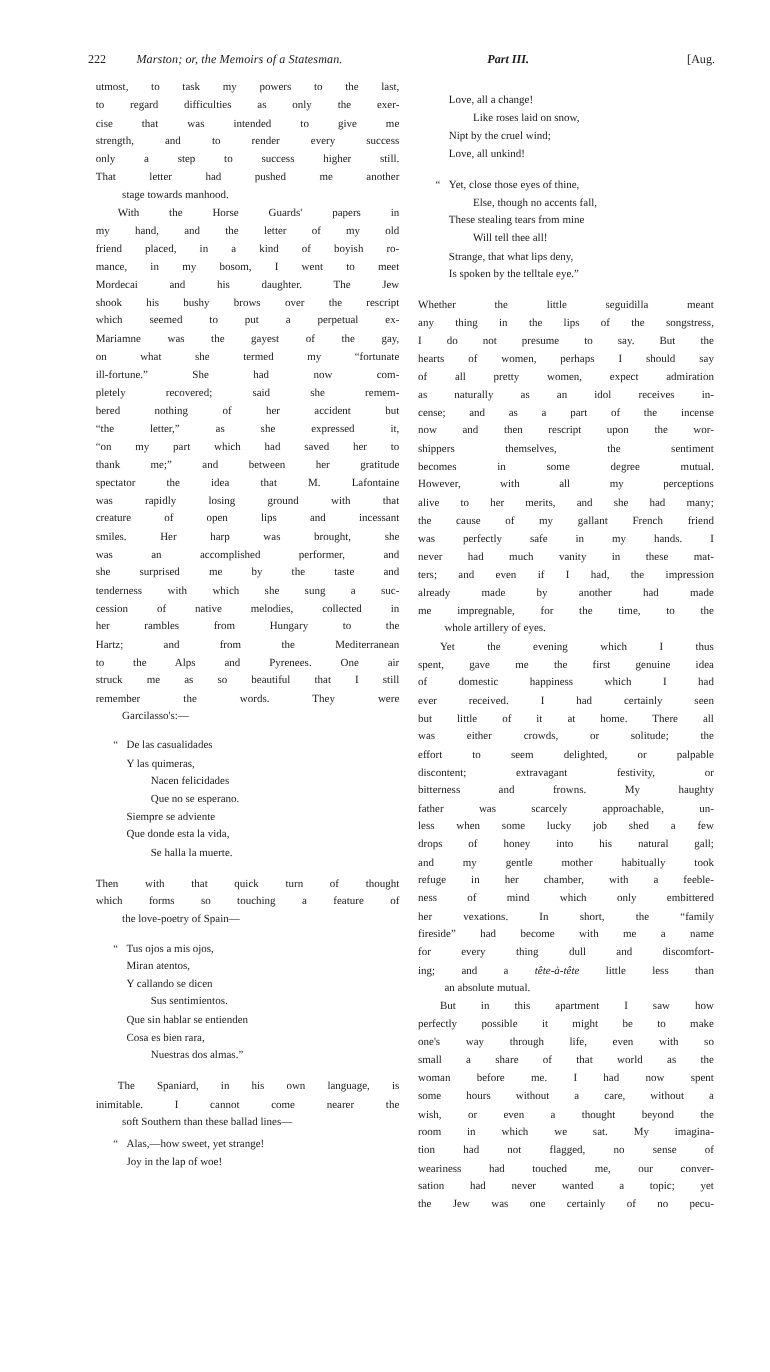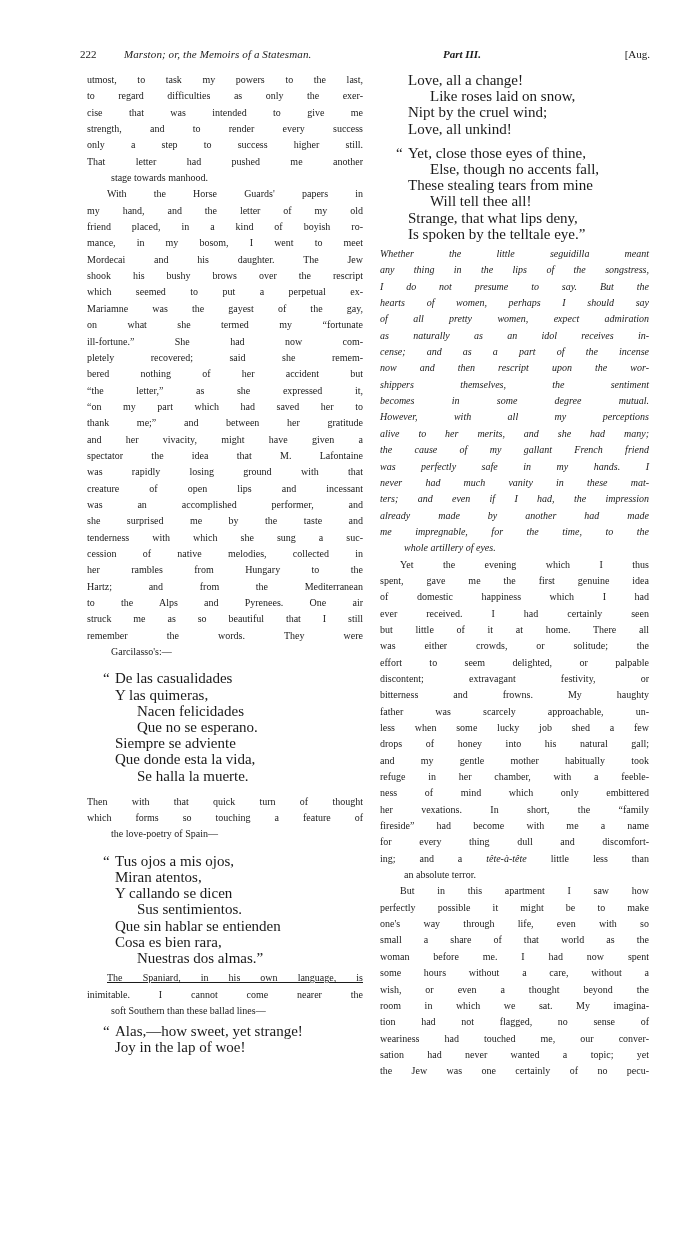--- a/index.html
+++ b/index.html
@@ -13,21 +13,21 @@
   .header .month { position: absolute; right: 0; top: 0; }
 
   .col { position: absolute; top: 72px; }
   .col.left { left: 87px; width: 276px; }
   .col.right { left: 380px; width: 269px; }
 
   .p { font-size: 10px; line-height: 16.35px; text-align: justify; margin: 0; }
   .p .ln { display: block; text-align: justify; text-align-last: justify; white-space: nowrap; }
   .p .ln.last { text-align-last: left; margin-left: 24px; }
 
-  .verse { font-size: 15px; line-height: 16.2px; margin: 0; }
+  .verse { font-size: 10px; line-height: 16.2px; margin: 12px; }
   .verse .vl { display: block; white-space: nowrap; }
   .i1 { padding-left: 0; }
   .i3 { padding-left: 22px; }
   .q { display: inline-block; width: 0; position: relative; left: -12px; }
   .tete { font-style: italic; }
 </style>
 </head>
 <body>
 
 <div class="header">
@@ -56,24 +56,24 @@
       <span class="ln">shook his bushy brows over the rescript</span>
       <span class="ln">which seemed to put a perpetual ex-</span>
       <span class="ln">Mariamne was the gayest of the gay,</span>
       <span class="ln">on what she termed my “fortunate</span>
       <span class="ln">ill-fortune.” She had now com-</span>
       <span class="ln">pletely recovered; said she remem-</span>
       <span class="ln">bered nothing of her accident but</span>
       <span class="ln">“the letter,” as she expressed it,</span>
       <span class="ln">“on my part which had saved her to</span>
       <span class="ln">thank me;” and between her gratitude</span>
-      <span class="ln">and her vivacity, might have given a</span>
       <span class="ln">spectator the idea that M. Lafontaine</span>
       <span class="ln">was rapidly losing ground with that</span>
       <span class="ln">creature of open lips and incessant</span>
+      <span class="ln">smiles. Her harp was brought, she</span>
       <span class="ln">was an accomplished performer, and</span>
       <span class="ln">she surprised me by the taste and</span>
       <span class="ln">tenderness with which she sung a suc-</span>
       <span class="ln">cession of native melodies, collected in</span>
       <span class="ln">her rambles from Hungary to the</span>
       <span class="ln">Hartz; and from the Mediterranean</span>
       <span class="ln">to the Alps and Pyrenees. One air</span>
       <span class="ln">struck me as so beautiful that I still</span>
       <span class="ln">remember the words. They were</span>
       <span class="ln last">Garcilasso's:—</span>
@@ -95,21 +95,21 @@
   <div class="verse" style="margin-top:10px; margin-left:28px;">
       <span class="vl i1"><span class="q">“</span>Tus ojos a mis ojos,</span>
       <span class="vl i1">Miran atentos,</span>
       <span class="vl i1">Y callando se dicen</span>
       <span class="vl i3">Sus sentimientos.</span>
       <span class="vl i1">Que sin hablar se entienden</span>
       <span class="vl i1">Cosa es bien rara,</span>
       <span class="vl i3">Nuestras dos almas.”</span>
     </div>
   <div class="p" style="margin-top:4px;">
-      <span class="ln" style="padding-left: 20px; text-decoration: underline;">The Spaniard, in his own language, is</span>
+      <span class="ln" style="padding-left: 20px;">The Spaniard, in his own language, is</span>
       <span class="ln">inimitable. I cannot come nearer the</span>
       <span class="ln last">soft Southern than these ballad lines—</span>
     </div>
   <div class="verse" style="margin-top:4px; margin-left:28px;">
       <span class="vl i1"><span class="q">“</span>Alas,—how sweet, yet strange!</span>
       <span class="vl i1">Joy in the lap of woe!</span>
     </div>
 </div>
 
 <div class="col right">
@@ -120,21 +120,21 @@
       <span class="vl i1">Love, all unkind!</span>
     </div>
   <div class="verse" style="margin-top:8px; margin-left:28px;">
       <span class="vl i1"><span class="q">“</span>Yet, close those eyes of thine,</span>
       <span class="vl i3">Else, though no accents fall,</span>
       <span class="vl i1">These stealing tears from mine</span>
       <span class="vl i3">Will tell thee all!</span>
       <span class="vl i1">Strange, that what lips deny,</span>
       <span class="vl i1">Is spoken by the telltale eye.”</span>
     </div>
-  <div class="p" style="margin-top:4px;font-style:italic;">
+  <div class="p" style="margin-top:4px;">
       <span class="ln">Whether the little seguidilla meant</span>
       <span class="ln">any thing in the lips of the songstress,</span>
       <span class="ln">I do not presume to say. But the</span>
       <span class="ln">hearts of women, perhaps I should say</span>
       <span class="ln">of all pretty women, expect admiration</span>
       <span class="ln">as naturally as an idol receives in-</span>
       <span class="ln">cense; and as a part of the incense</span>
       <span class="ln">now and then rescript upon the wor-</span>
       <span class="ln">shippers themselves, the sentiment</span>
       <span class="ln">becomes in some degree mutual.</span>
@@ -165,21 +165,21 @@
       <span class="ln">refuge in her chamber, with a feeble-</span>
       <span class="ln">ness of mind which only embittered</span>
       <span class="ln">her vexations. In short, the “family</span>
       <span class="ln">fireside” had become with me a name</span>
       <span class="ln">for every thing dull and discomfort-</span>
     </div>
   <div class="p">
     <span class="ln"><span>ing; and a </span><span class="tete">tête-à-tête</span><span> little less than</span></span>
   </div>
   <div class="p">
-      <span class="ln last">an absolute terror.</span>
+      <span class="ln last">an absolute mutual.</span>
     </div>
   <div class="p">
       <span class="ln" style="padding-left: 20px;">But in this apartment I saw how</span>
       <span class="ln">perfectly possible it might be to make</span>
       <span class="ln">one's way through life, even with so</span>
       <span class="ln">small a share of that world as the</span>
       <span class="ln">woman before me. I had now spent</span>
       <span class="ln">some hours without a care, without a</span>
       <span class="ln">wish, or even a thought beyond the</span>
       <span class="ln">room in which we sat. My imagina-</span>

